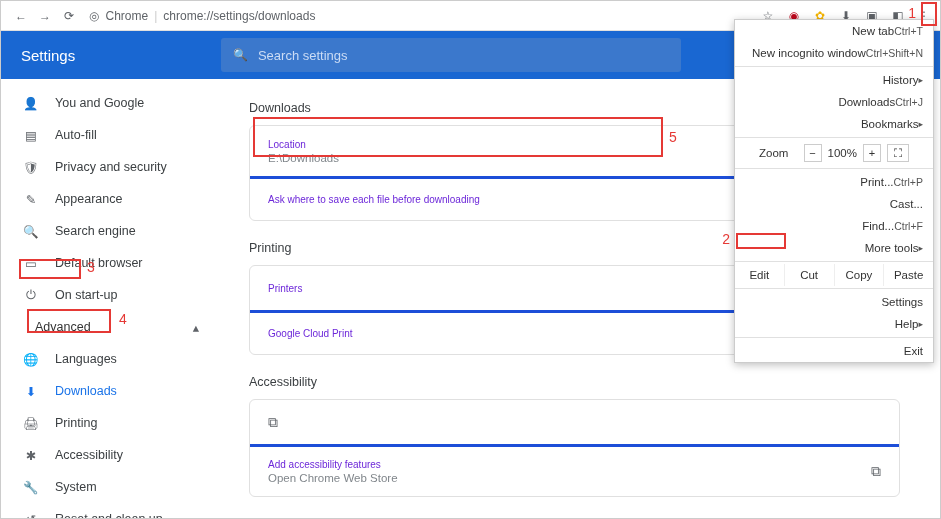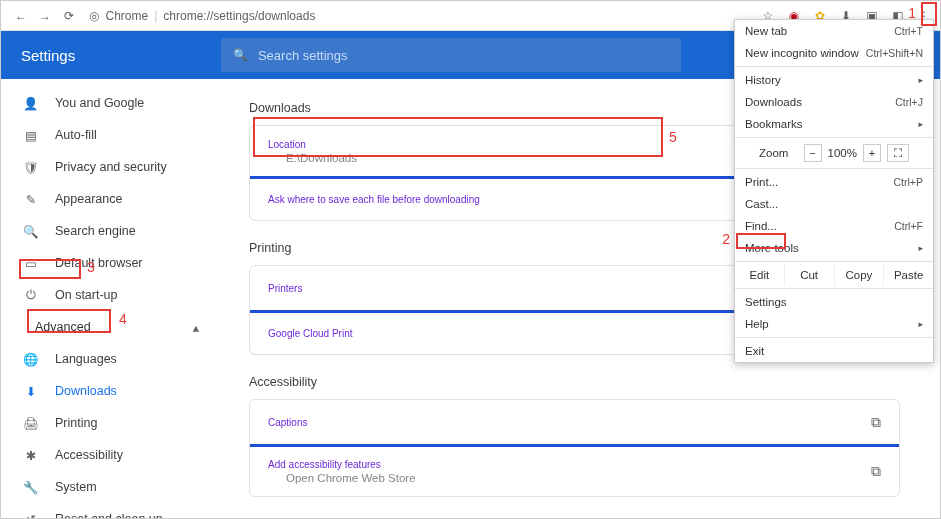--- a/index.html
+++ b/index.html
@@ -30,31 +30,31 @@
   .side-item.active .ic { color:#1a73e8; }
   .side-header { display:flex; align-items:center; justify-content:space-between; padding:6px 22px 6px 22px; height:32px; cursor:pointer; font-size:12.5px;margin-left:12px; }
 
   .main { flex:1; background:#fff; overflow-y:auto; padding:16px 40px 40px 28px; }
   .section-title { font-size:12.5px; color:#3c4043; margin:6px 0 10px; font-weight:500; }
   .card { border:1px solid #e0e0e0; border-radius:6px; background:#fff; margin-bottom:20px; }
   .row { display:flex; align-items:center; min-height:44px; padding:12px 18px; }
   .row + .row { border-top:3px solid #1d4ed8; }
   .row-label { flex:1; }
   .row-label .primary { font-size:10px; color:#6d28d9; }
-  .row-label .secondary { font-size:11.5px; color:#80868b; margin-top:2px;margin-left:18px; }
+  .row-label .secondary { font-size:11.5px; color:#80868b; margin-top:2px; }
   .change-btn { border:1px solid #dadce0; border-radius:3px; padding:5px 14px; color:#1a73e8; font-size:12px; background:#fff; cursor:pointer; }
   .open-ic { color:#5f6368; font-size:14px; }
   .chev { color:#5f6368; }
   .toggle { width:30px; height:14px; border-radius:7px; position:relative; }
   .toggle.off { background:#dadce0; }
   .toggle.off::after { content:''; position:absolute; left:-2px; top:-2px; width:18px; height:18px; background:#fff; border-radius:50%; box-shadow:0 1px 3px rgba(0,0,0,.3); }
 
   
   .menu { position:absolute; top:18px; right:6px; width:200px; background:#fff; border:1px solid #ccc; box-shadow:0 2px 8px rgba(0,0,0,.25); font-size:11.5px; color:#333; }
-  .menu-row { display:flex; justify-content:space-between; align-items:center; height:22px; padding:0 10px; cursor:pointer; }
+  .menu-row { display:flex; justify-content:flex-end; align-items:center; height:22px; padding:0 10px; cursor:pointer; }
   .menu-sep { height:1px; background:#e0e0e0; margin:2px 0; }
   .menu-shortcut { color:#555; font-size:10.5px; }
   .menu-arrow { font-size:9px; color:#555; }
   .zoom-row { display:flex; align-items:center; height:26px; padding:0 24px; gap:6px; }
   .zoom-btn { border:1px solid #ccc; width:18px; height:18px; display:flex; align-items:center; justify-content:center; font-size:11px; cursor:pointer; }
   .zoom-full { border:1px solid #ccc; width:22px; height:18px; display:flex; align-items:center; justify-content:center; cursor:pointer; }
   .ecc-row { display:flex; height:22px; }
   .ecc-row > div { flex:1; border-right:1px solid #eee; display:flex; align-items:center; justify-content:center; cursor:pointer; }
   .ecc-row > div:last-child { border-right:none; }
 
@@ -189,23 +189,20 @@
           <div class="row-label">
               <div class="primary">Google Cloud Print</div>
             </div>
           <span class="chev">▸</span>
         </div>
       </div>
 
       <div class="section-title">Accessibility</div>
       <div class="card">
         <div class="row">
-          <div class="row-label">
-              <div class="primary">Captions</div>
-            </div>
           <span class="open-ic">⧉</span>
         </div>
         <div class="row">
           <div class="row-label">
             <div class="primary">Add accessibility features</div>
             <div class="secondary">Open Chrome Web Store</div>
           </div>
           <span class="open-ic">⧉</span>
         </div>
       </div>

